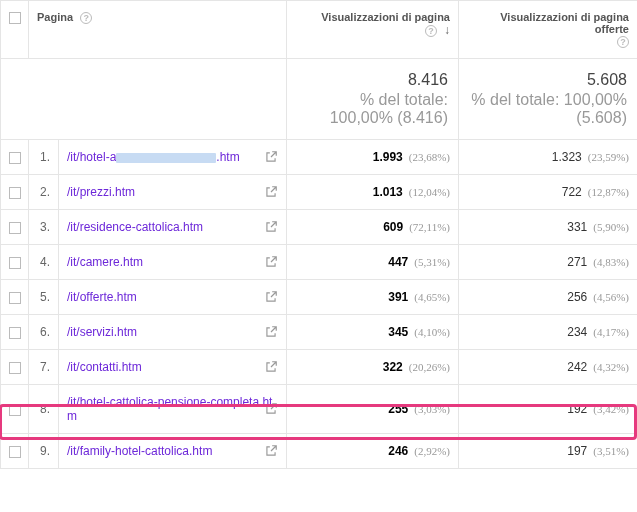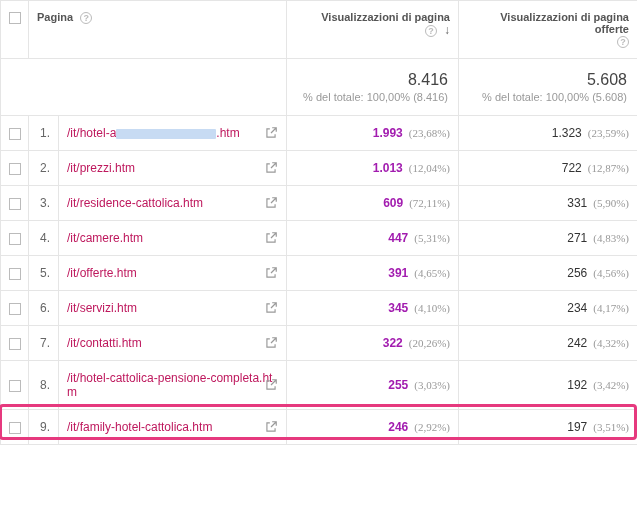--- a/index.html
+++ b/index.html
@@ -11,34 +11,34 @@
   thead th.th-check { width: 28px; }
   thead th.th-page { width: 258px; }
   thead th.th-views { width: 172px; text-align: right; }
   thead th.th-uviews { width: 179px; text-align: right; }
   
   .help-icon { display: inline-block; width: 12px; height: 12px; border: 1px solid #bbb; border-radius: 50%; color: #bbb; font-size: 9px; line-height: 10px; text-align: center; margin-left: 4px; vertical-align: middle; }
   .sort-arrow { display: inline-block; margin-left: 4px; color: #666; font-size: 12px; }
   
   .totals td { padding: 12px 10px; text-align: right; vertical-align: top; }
   .totals .big { font-size: 16px; color: #444; display: block; }
-  .totals .sub { font-size: 11px; color: #999; display: block; margin-top: 2px; }
+  .totals .sub { font-size: 16px; color: #999; display: block; margin-top: 2px; }
   
   tbody tr.row td { padding: 10px 8px; vertical-align: middle; }
   td.check { text-align: center; }
   .chk { display: inline-block; width: 12px; height: 12px; border: 1px solid #bbb; background: #fff; vertical-align: middle; }
   td.idx { text-align: right; color: #666; padding-right: 6px; white-space: nowrap; }
   td.page-cell { position: relative; padding-right: 28px; }
-  .page-link { color: #be185d; text-decoration: none; word-break: break-all; display: inline; }
+  .page-link { color: #6d28d9; text-decoration: none; word-break: break-all; display: inline; }
   .blur-box { display: inline-block; background: #c7dbf3; color: transparent; border-radius: 1px; height: 10px; width: 100px; vertical-align: middle; }
   .popout { position: absolute; right: 8px; top: 50%; margin-top: -7px; width: 14px; height: 14px; color: #999; }
   .popout svg { display: block; }
   
   td.num { text-align: right; white-space: nowrap; }
-  .val { color: #a21caf; font-weight: 700; margin-top: 43px; }
+  .val { color: #000000; font-weight: 700; margin-top: 43px; }
   .val-n { color: #333; font-weight: 400; margin-top: 40px; }
   .pct { color: #999; font-size: 11px; margin-left: 6px; font-family: Liberation Serif, serif; }
   
   .highlight { position: absolute; border: 3px solid #e6397e; border-radius: 4px; pointer-events: none; }
   .container { position: relative; }
 </style>
 </head>
 <body>
 
 <div class="container">

